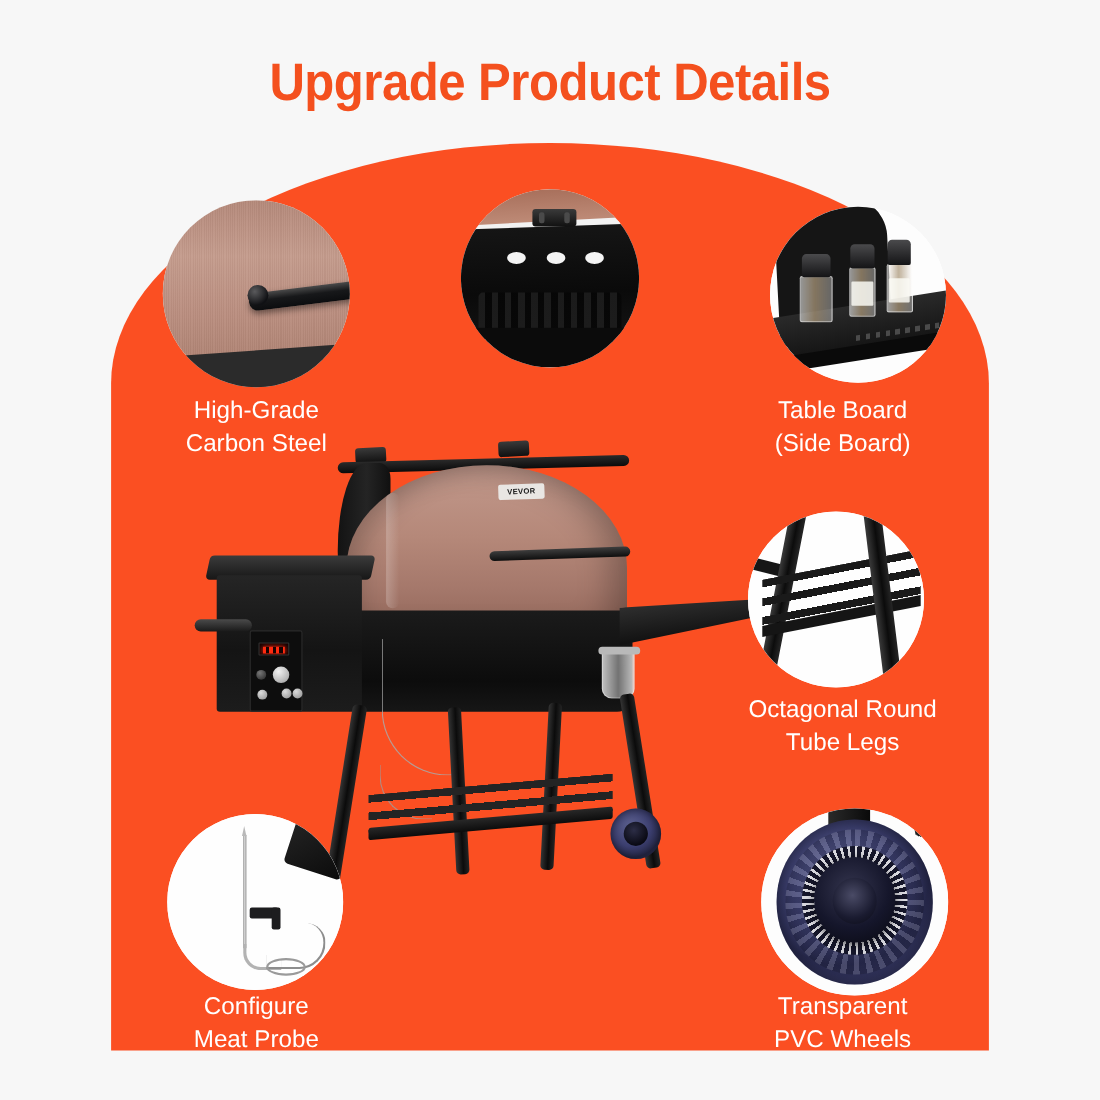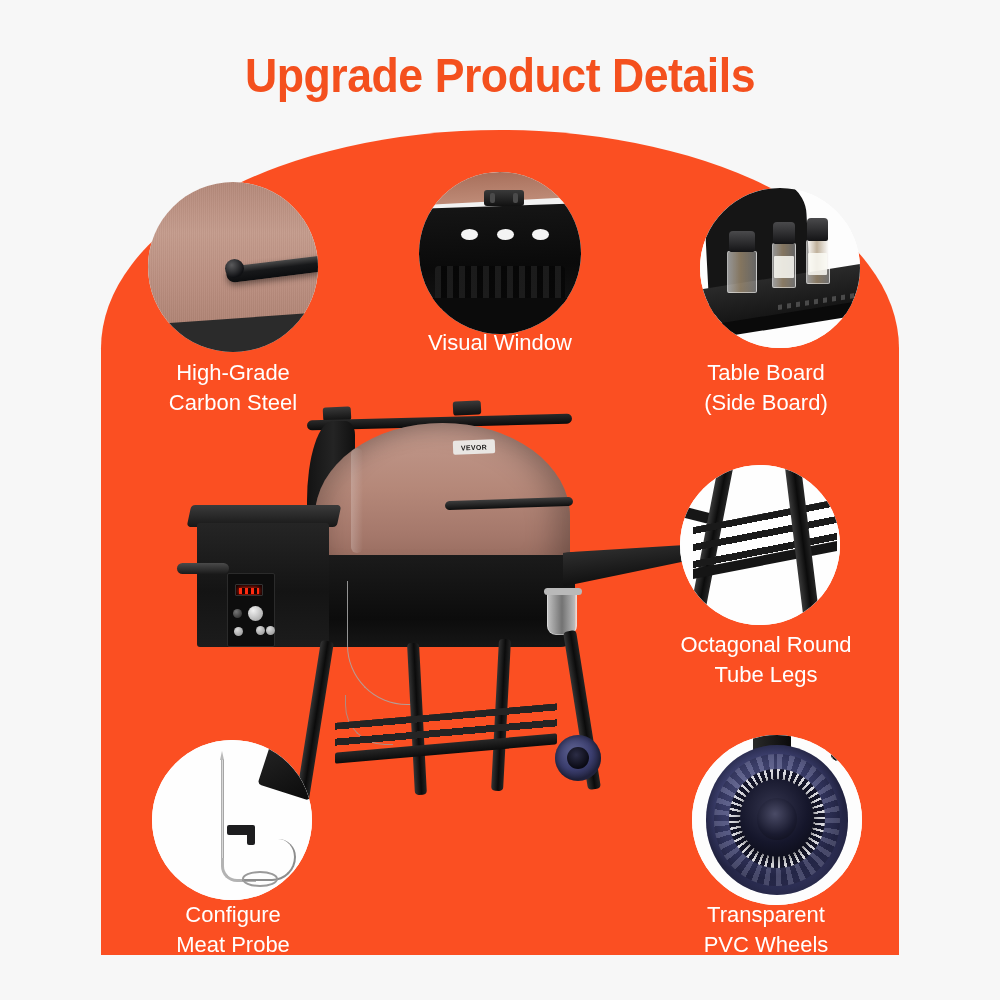--- a/index.html
+++ b/index.html
@@ -484,21 +484,20 @@
       <div class="whitegap"></div>
       <div class="lid"></div>
       <div class="hinge"></div>
       <div class="dot d1"></div>
       <div class="dot d2"></div>
       <div class="dot d3"></div>
       <div class="ridges"></div>
       <div class="base"></div>
     </div>
   </div>
-  <div class="cap" style="top: 328px; left: 0px;">Visual Window</div>
 
   <div class="callout" style="left:700px; top:188px;">
     <div class="bubble b3">
       <div class="bg"></div>
       <div class="backpanel"></div>
       <div class="shelf"></div>
       <div class="shelfedge"></div>
       <div class="jar j1">
         <div class="glass"></div>
         <div class="cap2"></div>

